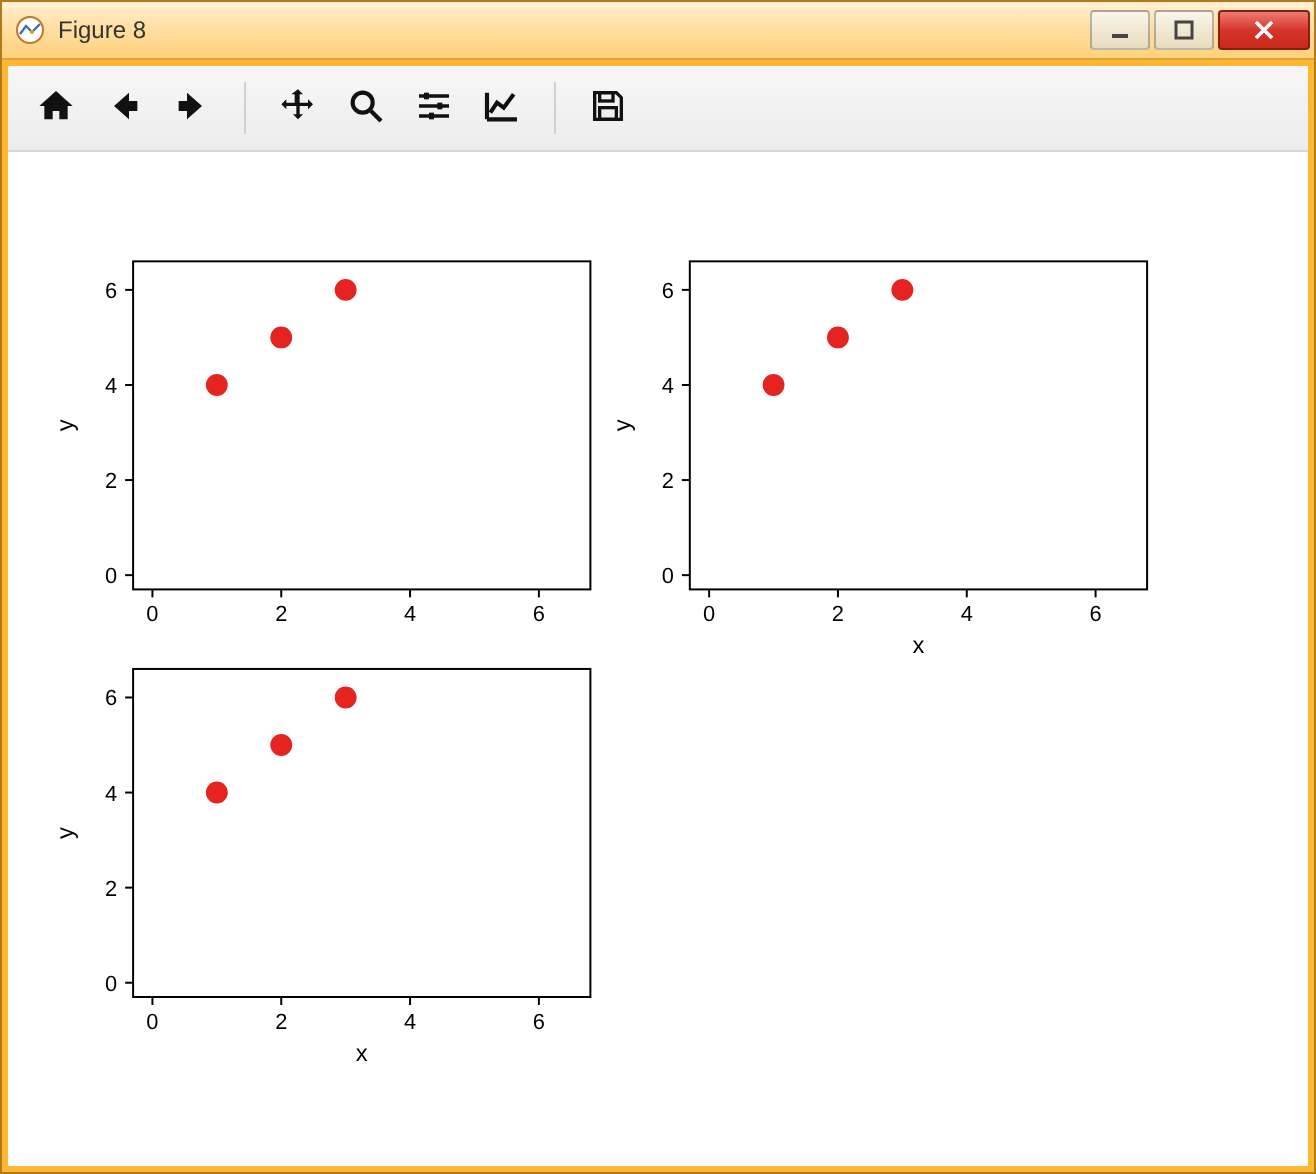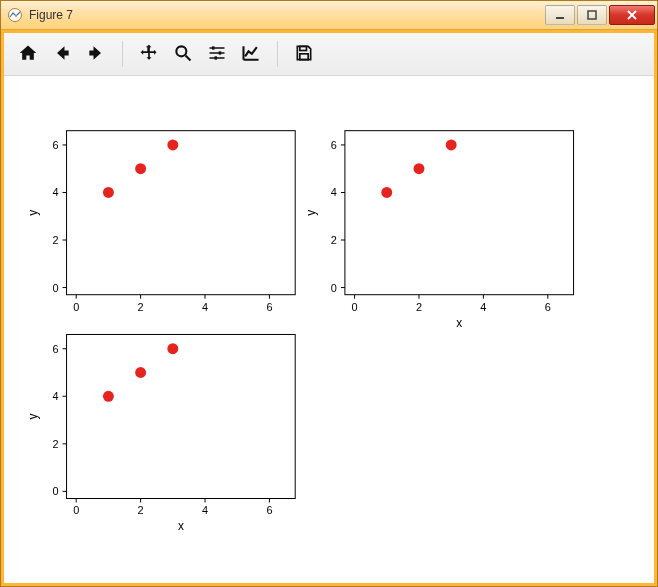--- a/index.html
+++ b/index.html
@@ -114,21 +114,21 @@
 <div class="window">
 
   <div class="titlebar">
     <span class="app-icon">
       <svg viewBox="0 0 16 16">
         <circle cx="8" cy="8" r="6.5" fill="#fff" stroke="#c0762b" stroke-width="1"></circle>
         <path d="M3 10 L6 6 L9 9 L13 5" stroke="#3a6fb7" stroke-width="1.2" fill="none"></path>
         <circle cx="9" cy="9" r="1" fill="#d6a03a"></circle>
       </svg>
     </span>
-    <span class="title-text">Figure 7</span>
+    <span class="title-text">Figure 8</span>
     <div class="win-btn">
       <svg width="10" height="10" viewBox="0 0 10 10">
           <rect x="1" y="7" width="8" height="2" fill="#444"></rect>
         </svg>
     </div>
     <div class="win-btn">
       <svg width="10" height="10" viewBox="0 0 10 10">
           <rect x="1" y="1" width="8" height="8" fill="none" stroke="#444" stroke-width="1.5"></rect>
         </svg>
     </div>

